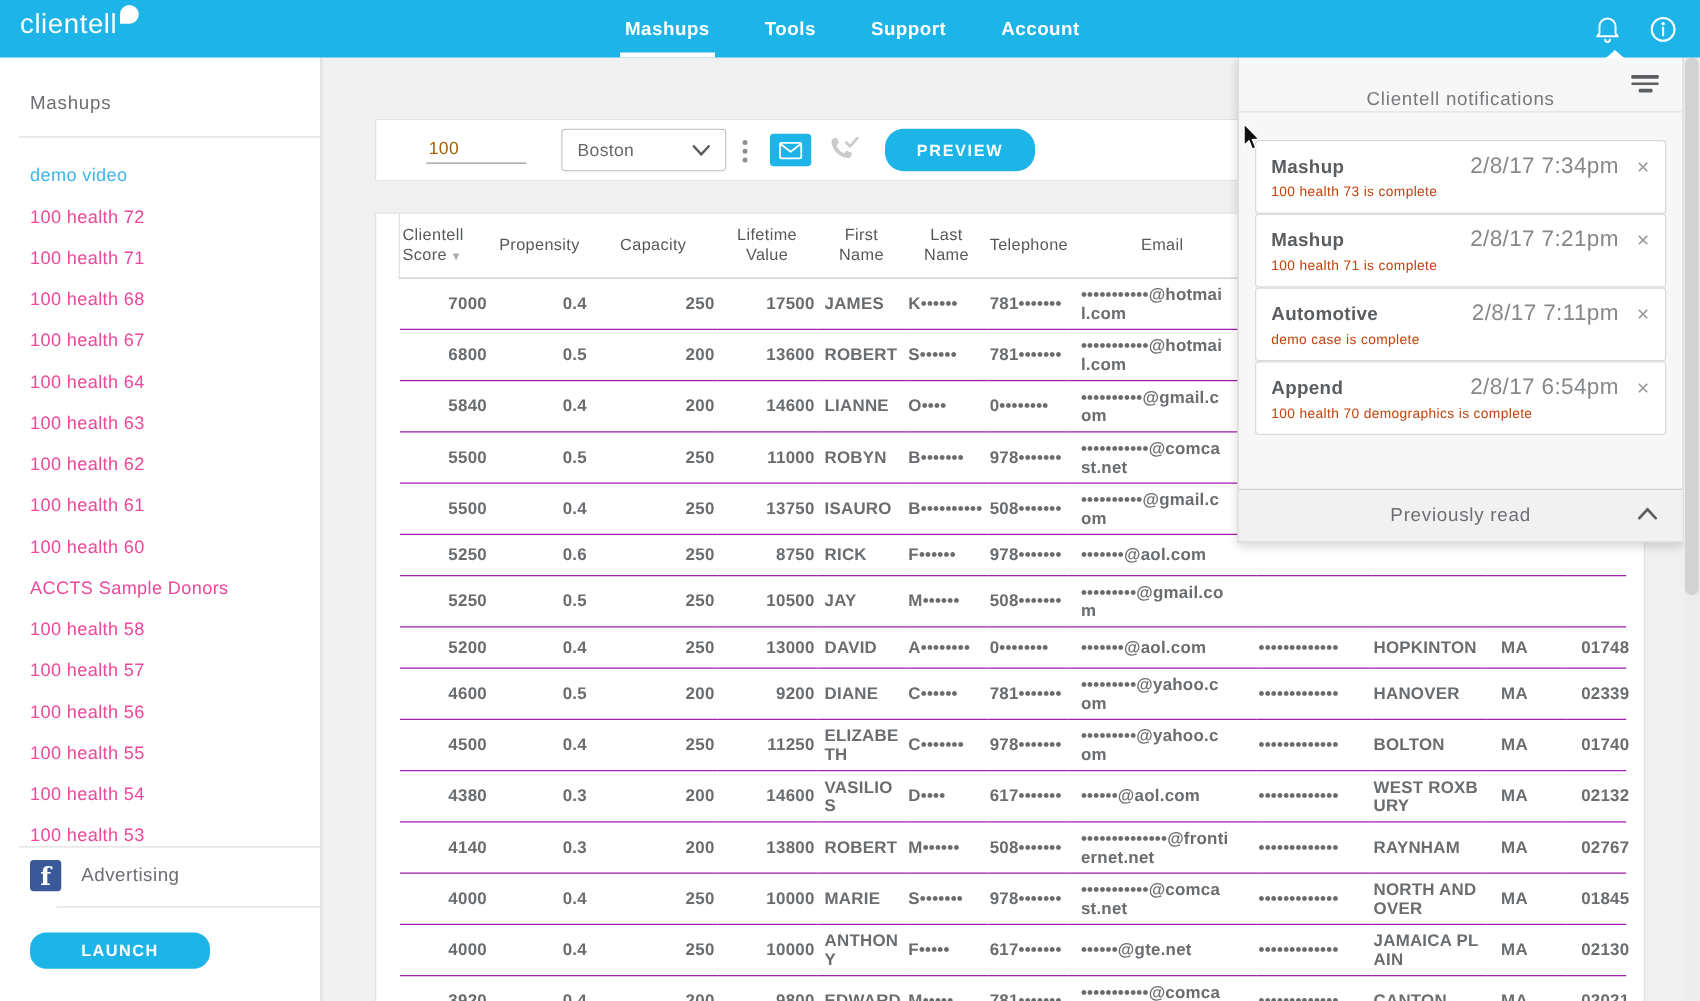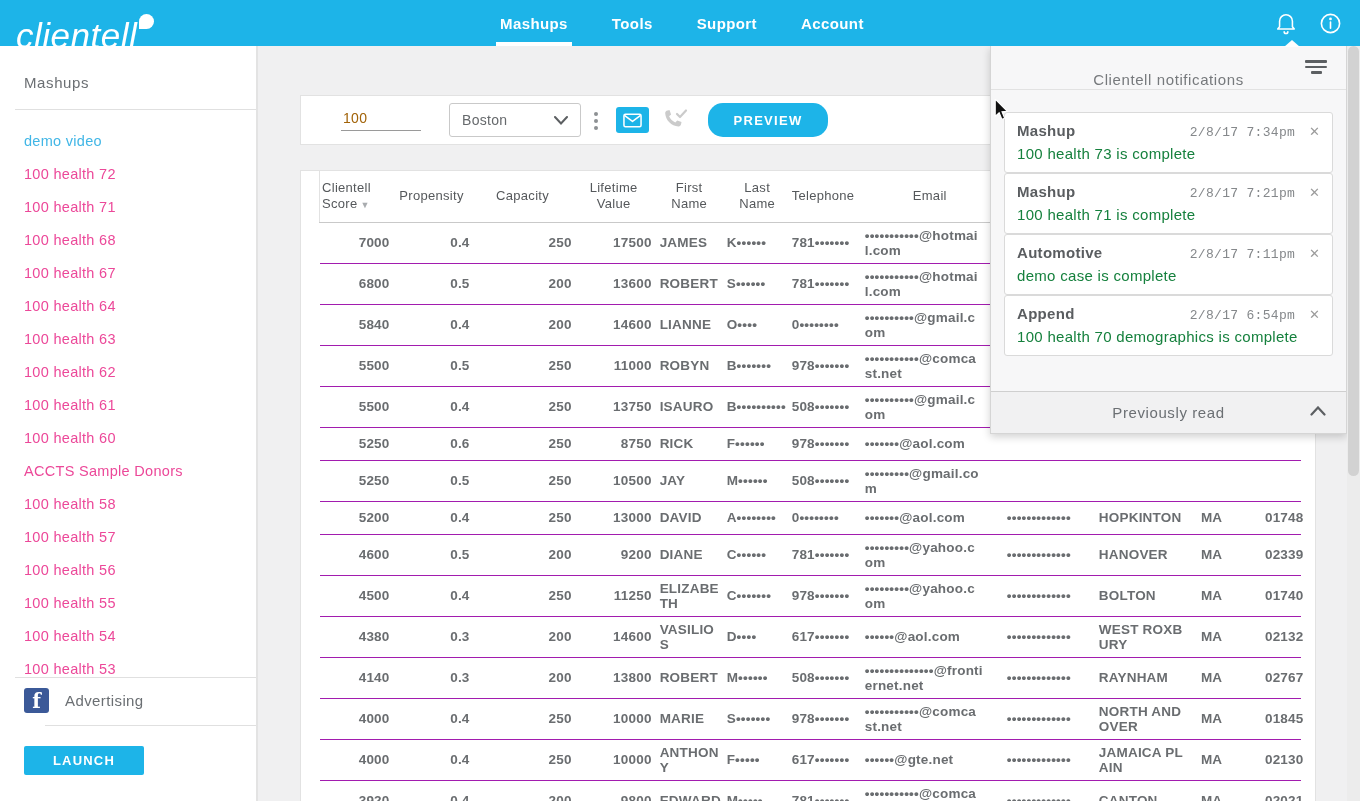--- a/index.html
+++ b/index.html
@@ -1,41 +1,41 @@
 <!DOCTYPE html>
 <html><head>
 <meta charset="utf-8">
 <style>
   * { margin:0; padding:0; box-sizing:border-box; }
   html,body { width:1360px; height:801px; overflow:hidden; }
   body { font-family:"Liberation Sans", sans-serif; background:#f0f0f1; position:relative; color:#66696c; }
 
   
   .topbar { position:absolute; top:0; left:0; width:1360px; height:46px; background:#1db4e8; z-index:70; display:flex; align-items:center; }
-  .logo { position:absolute; left:16px; top:16px; color:#fff; font-size:35px; letter-spacing:.5px; display:flex;font-style:italic; }
+  .logo { position:absolute; left:16px; top:6px; color:#fff; font-size:22px; letter-spacing:.5px; display:flex; }
   .logo .bubble { width:15px; height:15px; background:#fff; border-radius:50% 50% 50% 0; margin:-2px 0 0 2px; transform:rotate(0deg); }
   .topnav { position:absolute; left:500px; top:0; height:46px; display:flex; gap:44px; align-items:center; }
   .topnav .nav-item { color:#fff; font-size:15px; font-weight:bold; letter-spacing:.4px; height:46px; display:flex; align-items:center; position:relative; cursor:pointer; }
   .topnav .nav-item.active::after { content:""; position:absolute; left:-4px; right:-4px; bottom:0; height:4px; background:#fff; }
   .top-icons { position:absolute; right:18px; top:0; height:46px; display:flex; gap:22px; align-items:center; }
   .top-icons svg { display:block; }
 
   
   .sidebar { position:absolute; top:46px; left:0; bottom:0; width:256px; background:#fff; box-shadow:2px 0 0 #e3e3e3; z-index:10; }
   .sidebar-title { padding:28px 24px 18px; font-size:15px; letter-spacing:.6px; color:#6b6f73; }
   .sb-divider { border:none; border-top:1px solid #e0e0e0; margin:0 0 0 15px; }
   .sb-list { padding:14px 0 0; }
   .sb-item { height:33px; display:flex; align-items:center; padding:0 24px; font-size:14.5px; letter-spacing:.3px; color:#ec4899; cursor:pointer; white-space:nowrap; }
   .sb-item.active { color:#41b6e6; }
   .sb-bottom { position:absolute; left:0; right:0; bottom:0; height:124px; background:#fff; }
   .adv-row { display:flex; align-items:center; gap:16px; padding:10px 24px 12px; }
   .fb-icon { width:25px; height:25px; background:#3b5998; border-radius:3px; color:#fff; font-family:"DejaVu Serif", serif; font-weight:bold; font-size:20px; display:flex; align-items:flex-end; justify-content:center; line-height:23px; }
   .adv-label { font-size:15px; letter-spacing:.4px; color:#6b6f73; }
   .sb-divider2 { border:none; border-top:1px solid #e0e0e0; margin:0 0 0 45px; }
-  .launch-btn { margin:20px 0 0 24px; width:120px; height:29px; background:#1db4e8; color:#fff; border:none; border-radius:2px; font-family:inherit; font-size:13px; font-weight:bold; letter-spacing:1.2px; cursor:pointer; }
+  .launch-btn { margin:20px 0 0 24px; width:144px; height:29px; background:#1db4e8; color:#fff; border:none; border-radius:13px; font-family:inherit; font-size:13px; font-weight:bold; letter-spacing:1.2px; cursor:pointer; }
 
   
   .toolbar-card { position:absolute; left:300px; top:95px; width:1016px; height:50px; background:#fff; border:1px solid #e2e2e2; z-index:5; }
   .tb-input { position:absolute; left:40px; top:10px; width:80px; border:none; border-bottom:1px solid #9a9a9a; font-family:inherit; font-size:14px; color:#a16207; padding:4px 2px; outline:none; background:transparent; letter-spacing:.3px; }
   .tb-select { position:absolute; left:148px; top:7px; width:132px; height:34px; border:1px solid #c9c9c9; border-radius:3px; display:flex; align-items:center; justify-content:space-between; padding:0 12px; font-size:14px; color:#66696c; cursor:pointer; background:#fff; letter-spacing:.3px; }
   .kebab { position:absolute; left:289px; top:12px; width:12px; height:26px; display:flex; flex-direction:column; align-items:center; justify-content:center; gap:3px; cursor:pointer; }
   .kebab i { width:4px; height:4px; border-radius:50%; background:#8d9093; }
   .mail-btn { position:absolute; left:315px; top:11px; width:33px; height:26px; background:#1db4e8; border:none; border-radius:3px; cursor:pointer; display:flex; align-items:center; justify-content:center; }
   .phone-btn { position:absolute; left:360px; top:10px; width:30px; height:28px; background:transparent; border:none; cursor:pointer; display:flex; align-items:center; justify-content:center; }
   .preview-btn { position:absolute; left:407px; top:7px; width:120px; height:34px; background:#1db4e8; color:#fff; border:none; border-radius:15px; font-family:inherit; font-size:13px; font-weight:bold; letter-spacing:1.3px; cursor:pointer; }
@@ -68,23 +68,23 @@
   .notif-title { font-size:15px; color:#76797c; letter-spacing:.6px;margin-top:24px; }
   .filter-icon { position:absolute; right:18px; top:14px; width:24px; cursor:pointer; display:flex; flex-direction:column; align-items:center; gap:3px; }
   .filter-icon i { height:2.5px; background:#5c5f62; border-radius:1px; display:block; }
   .filter-icon i:nth-child(1){ width:22px; }
   .filter-icon i:nth-child(2){ width:22px; }
   .filter-icon i:nth-child(3){ width:11px; }
   .notif-list { padding:22px 13px 0; }
   .notif-card { background:#fff; border:1px solid #dadada; border-radius:3px; padding:9px 12px 10px; }
   .notif-card-top { display:flex; align-items:baseline; }
   .notif-card-title { font-size:15px; font-weight:bold; color:#5a5d60; letter-spacing:.3px; flex:1; }
-  .notif-time { font-size:13px; color:#85888b; letter-spacing:.3px; margin-right:14px;font-family:Liberation Mono, monospace; }
+  .notif-time { font-size:18px; color:#85888b; letter-spacing:.3px; margin-right:14px; }
   .notif-close { font-size:13px; color:#9b9b9b; cursor:pointer; }
-  .notif-body { font-size:15px; color:#15803d; letter-spacing:.3px; margin-top:5px; }
+  .notif-body { font-size:11px; color:#c2410c; letter-spacing:.3px; margin-top:5px; }
   .notif-footer { position:absolute; left:0; right:0; bottom:0; height:42px; background:#f1f1f2; border-top:1px solid #cfcfcf; display:flex; align-items:center; justify-content:center; cursor:pointer; }
   .notif-footer-label { font-size:15px; color:#6b6f73; letter-spacing:.6px; }
   .notif-footer svg { position:absolute; right:20px; top:14px; }
 
   
   .scrollbar { position:absolute; right:0; top:46px; bottom:0; width:13px; background:#ececec; z-index:60; }
   .scroll-thumb { position:absolute; top:0; left:1px; width:11px; height:430px; background:#d2d2d2; border-radius:6px; }
 
   
   .cursor { position:absolute; left:993px; top:99px; z-index:80; pointer-events:none; }

